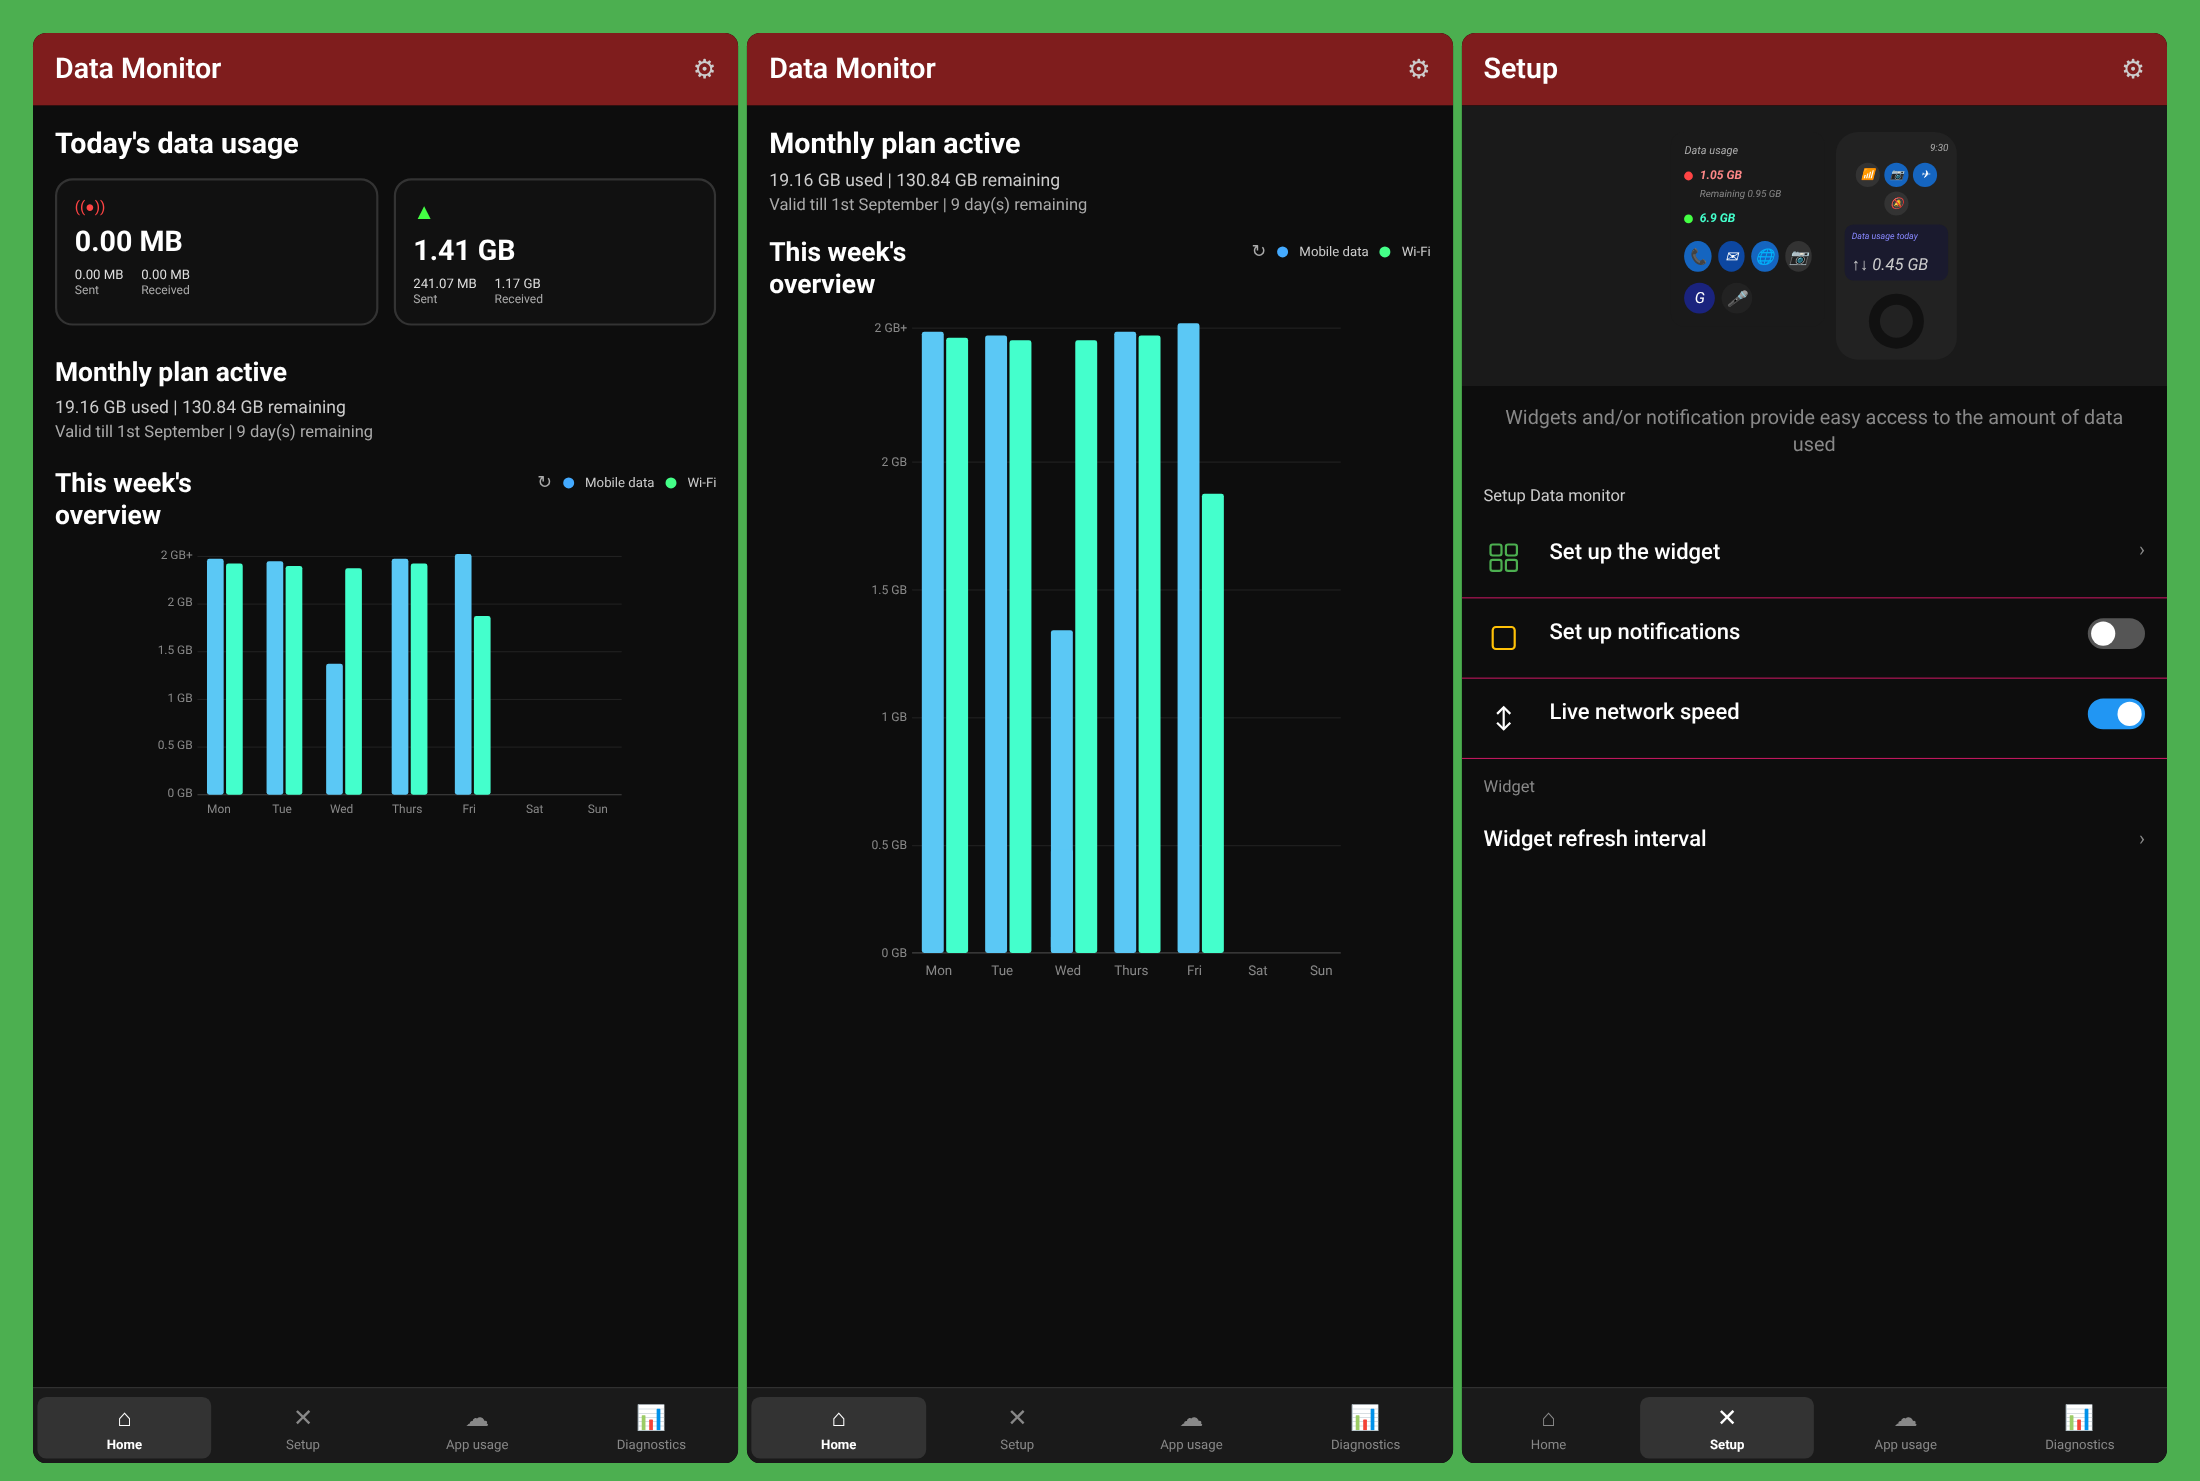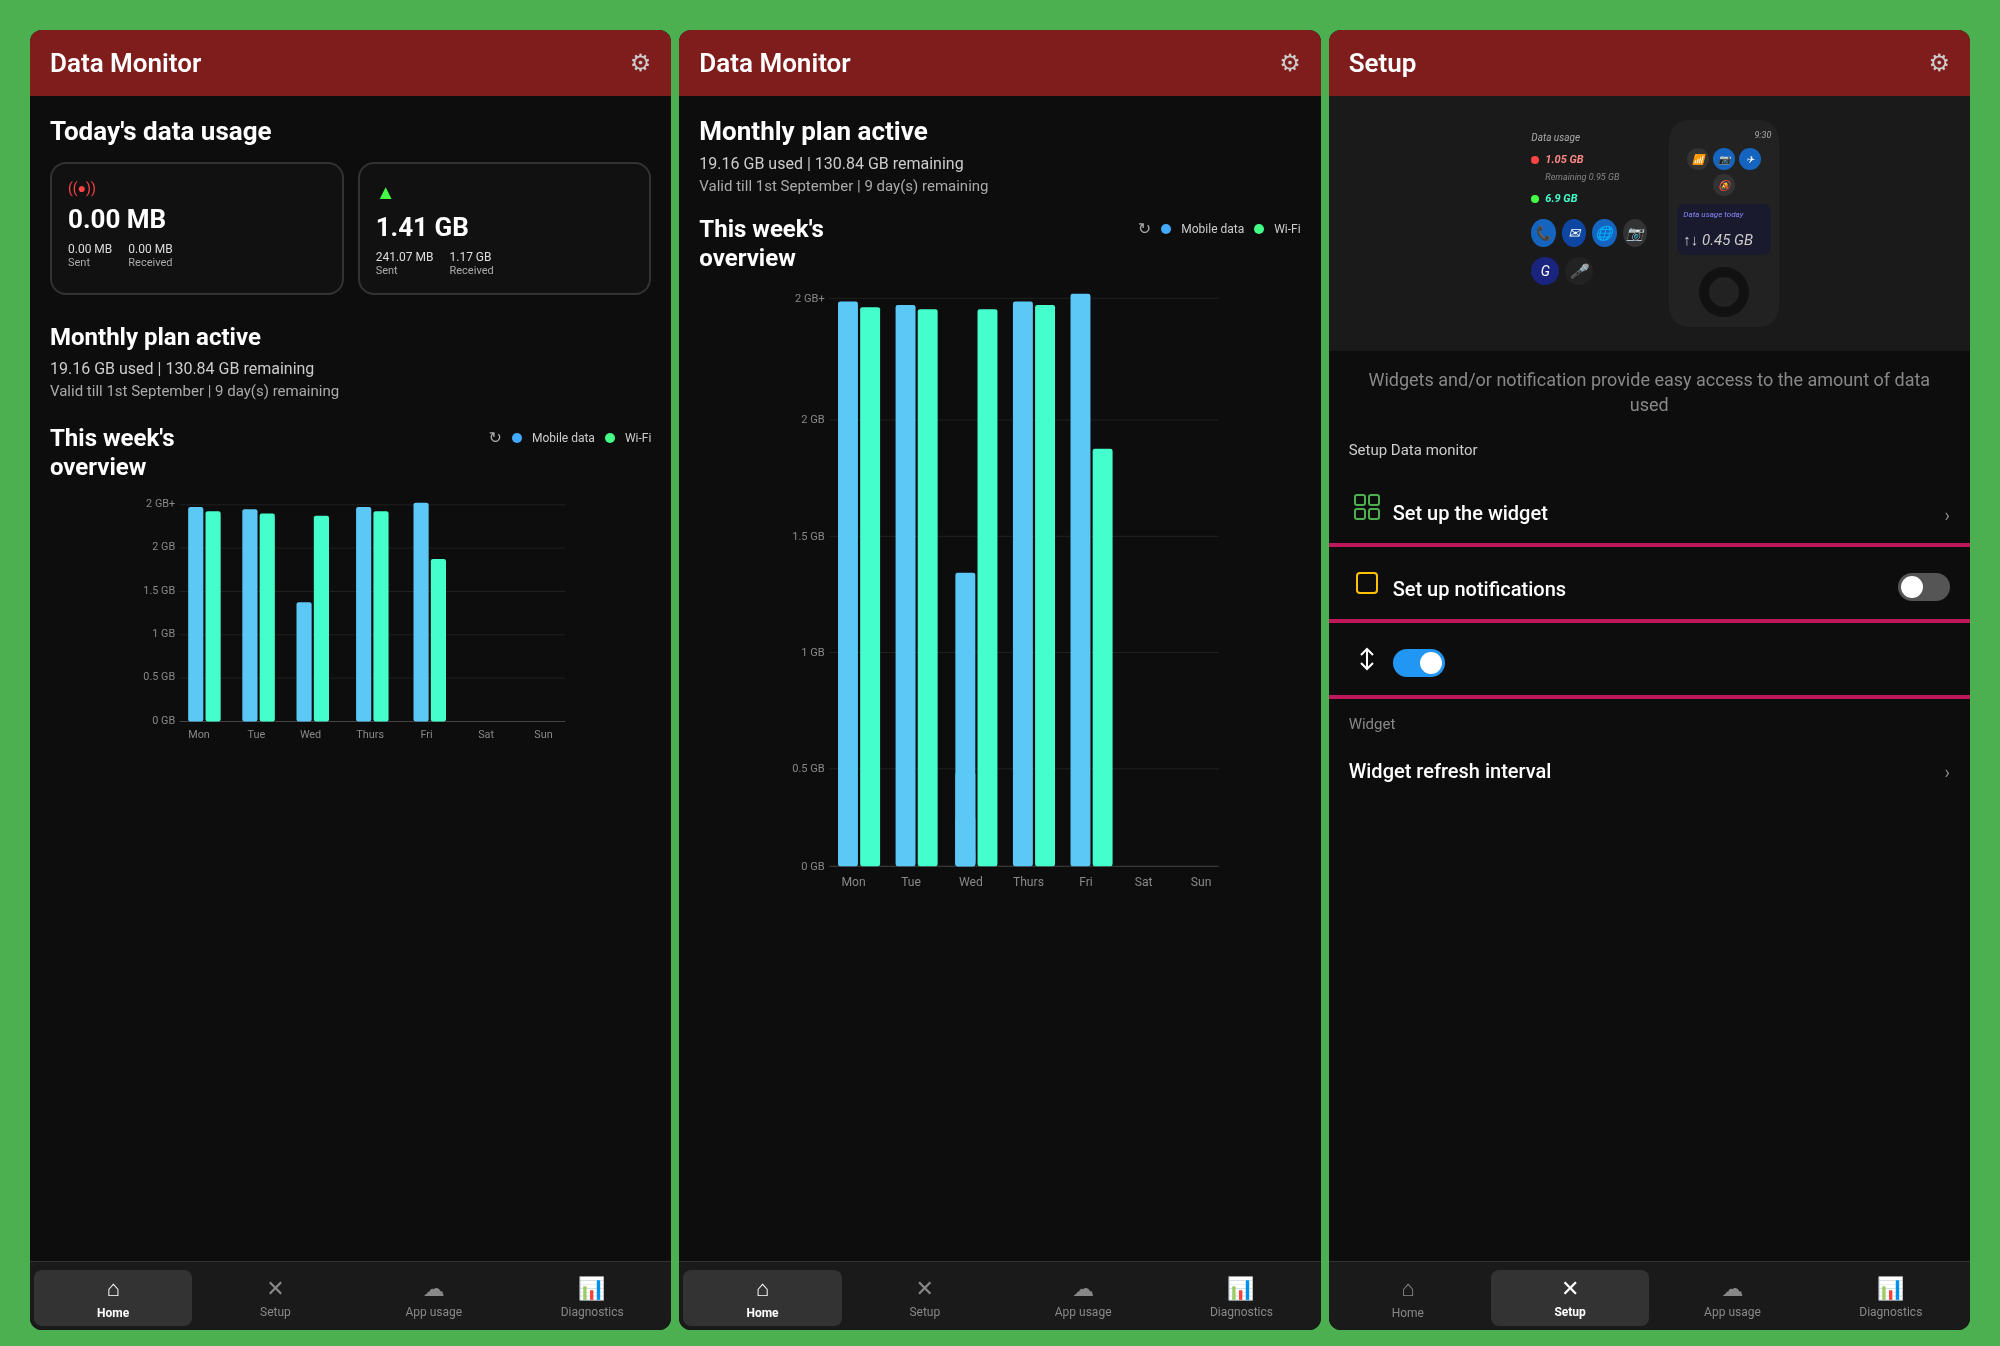--- a/index.html
+++ b/index.html
@@ -214,24 +214,24 @@
       padding: 0 20px 16px;
       line-height: 1.4;
     }
     .setup-section-label {
       font-size: 15px;
       color: #ccc;
       padding: 8px 20px 12px;
     }
     .setup-row {
       display: flex;
-      align-items: flex-end;
+      align-items: flex-start;
       padding: 18px 20px;
-      border-bottom: 4px solid #be185d;
-      gap: 8px;
+      border-bottom: 1px solid #be185d;
+      gap: 24px;
     }
     .setup-row-icon {
       width: 36px;
       height: 36px;
       display: flex;
       align-items: center;
       justify-content: center;
       font-size: 22px;
     }
     .setup-row-label {
@@ -608,20 +608,21 @@
       </div>
 
       <div class="setup-row">
         <div class="setup-row-icon">
           <svg width="28" height="28" viewBox="0 0 28 28" fill="none">
             <line x1="14" y1="4" x2="14" y2="24" stroke="#fff" stroke-width="2"></line>
             <polyline points="8,10 14,4 20,10" fill="none" stroke="#fff" stroke-width="2"></polyline>
             <polyline points="8,18 14,24 20,18" fill="none" stroke="#fff" stroke-width="2"></polyline>
           </svg>
         </div>
+        <span class="setup-row-label">Live network speed</span>
         <div class="toggle toggle-on">
           <div class="toggle-thumb"></div>
         </div>
       </div>
 
       <div class="widget-section-label">Widget</div>
 
       <div class="widget-refresh-row">
         <span class="widget-refresh-label">Widget refresh interval</span>
         <span class="chevron-icon">›</span>

